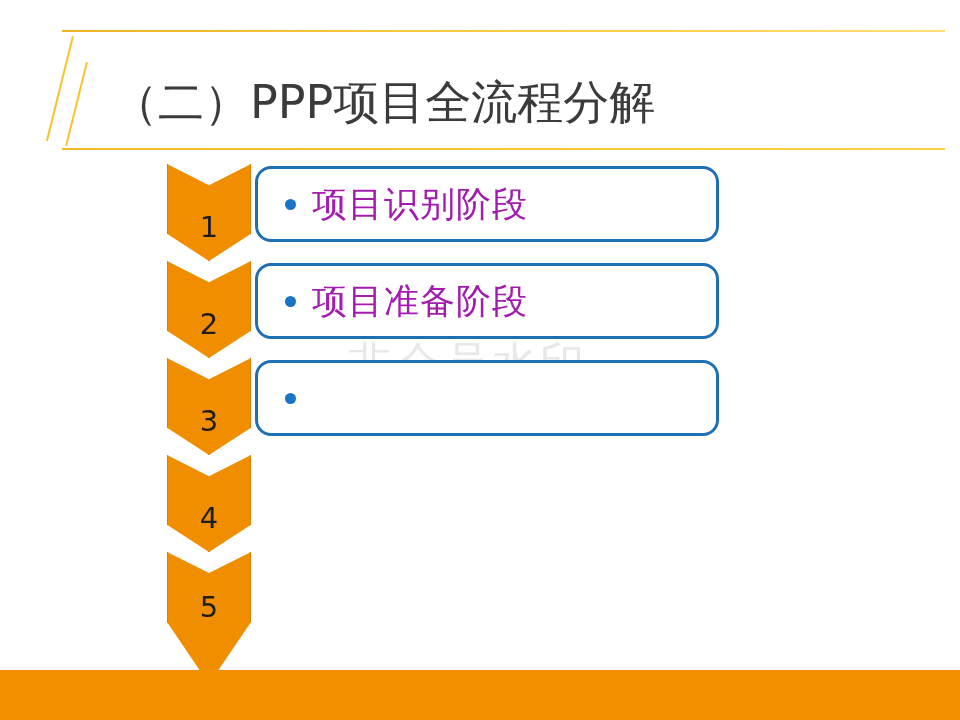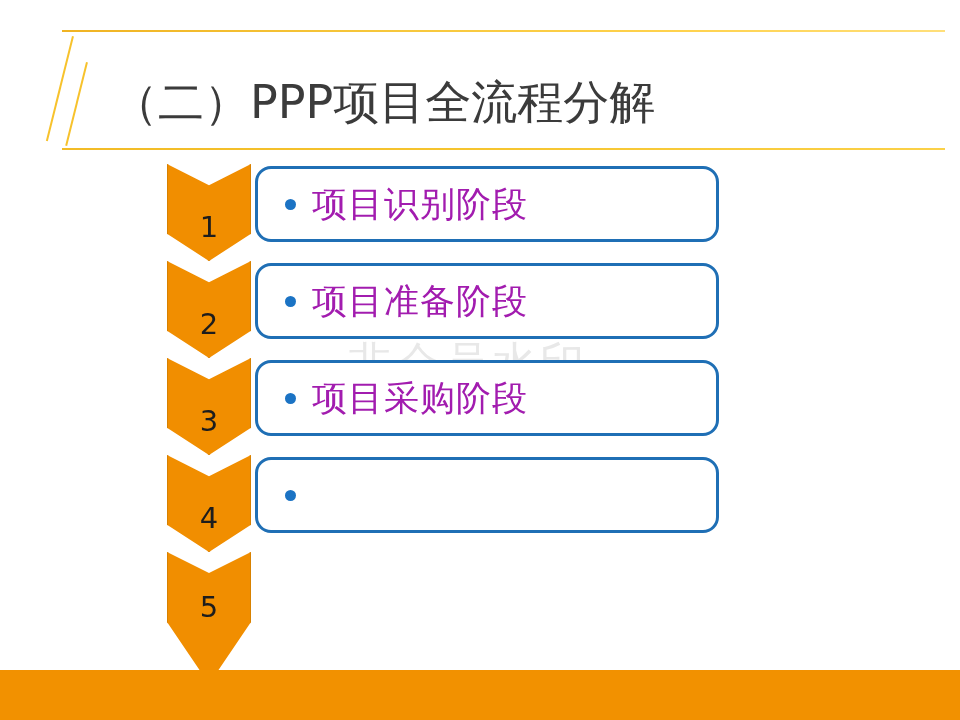--- a/index.html
+++ b/index.html
@@ -208,22 +208,18 @@
     <div class="stage-box">
       <span class="stage-bullet"></span>
       <span class="stage-label">项目识别阶段</span>
     </div>
     <div class="stage-box">
       <span class="stage-bullet"></span>
       <span class="stage-label">项目准备阶段</span>
     </div>
     <div class="stage-box">
       <span class="stage-bullet"></span>
-      <span class="stage-label">项目采购阶段</span>
-    </div>
-    <div class="stage-box">
-      <span class="stage-bullet"></span>
     </div>
   </div>
 
   <div class="bottom-bar"></div>
 
 </div>
 
 </body></html>

